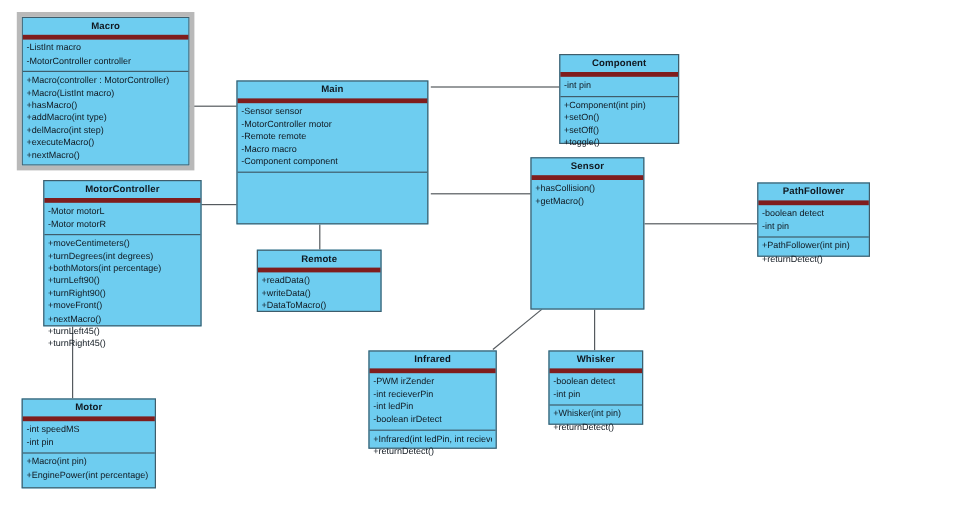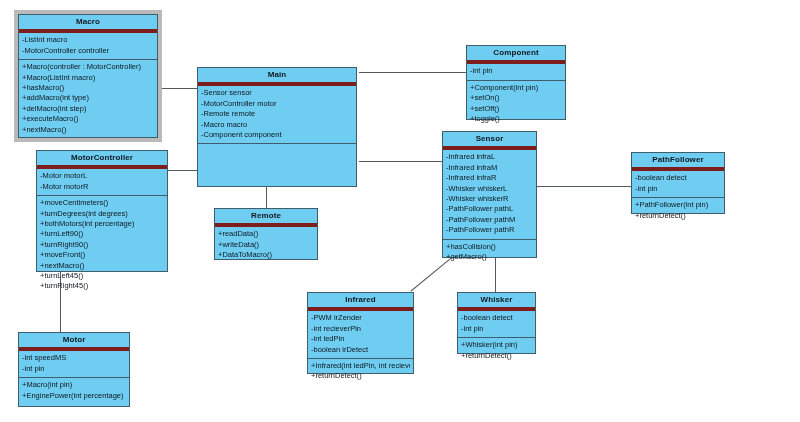--- a/index.html
+++ b/index.html
@@ -165,30 +165,20 @@
       <div class="row">+Component(int pin)</div>
       <div class="row">+setOn()</div>
       <div class="row">+setOff()</div>
       <div class="row">+toggle()</div>
     </div>
   </div>
 
   <div class="uml" style="left:442px; top:131px; width:95px; height:127px;">
     <div class="title">Sensor</div>
     <div class="compartment">
-      <div class="row">-Infrared infraL</div>
-      <div class="row">-Infrared infraM</div>
-      <div class="row">-Infrared infraR</div>
-      <div class="row">-Whisker whiskerL</div>
-      <div class="row">-Whisker whiskerR</div>
-      <div class="row">-PathFollower pathL</div>
-      <div class="row">-PathFollower pathM</div>
-      <div class="row">-PathFollower pathR</div>
-    </div>
-    <div class="compartment">
       <div class="row">+hasCollision()</div>
       <div class="row">+getMacro()</div>
     </div>
   </div>
 
   <div class="uml" style="left:631px; top:152px; width:94px; height:62px;">
     <div class="title">PathFollower</div>
     <div class="compartment">
       <div class="row">-boolean detect</div>
       <div class="row">-int pin</div>

